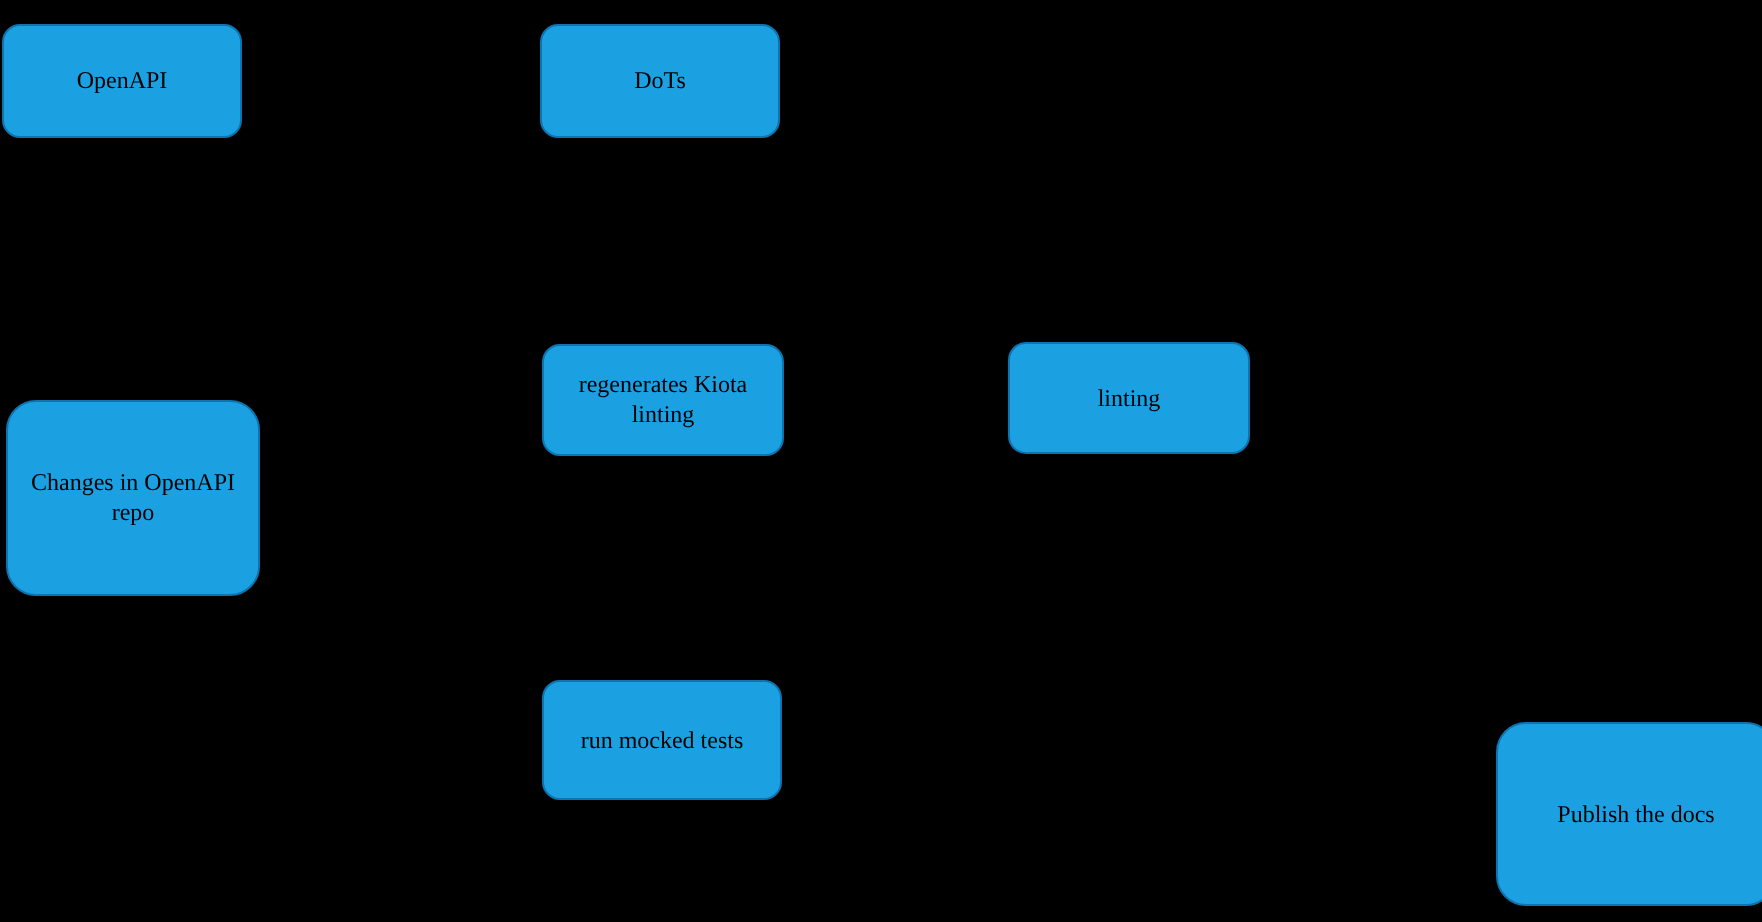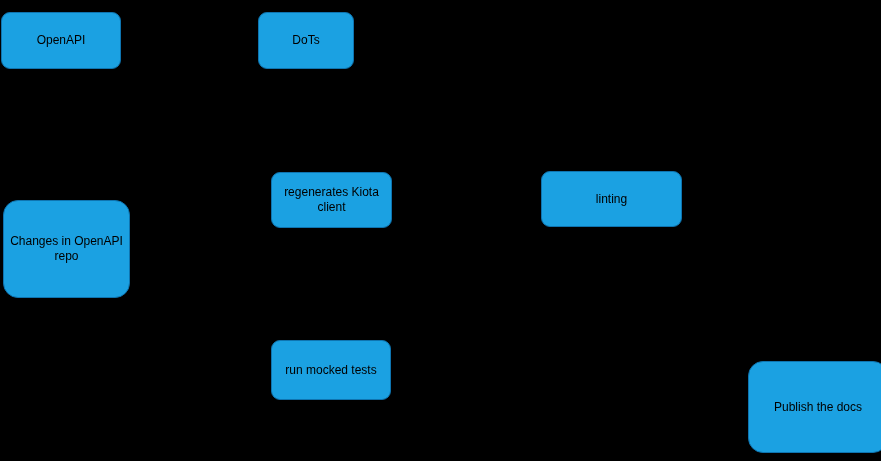--- a/index.html
+++ b/index.html
@@ -18,55 +18,56 @@
   .node {
     position: absolute;
     box-sizing: border-box;
     background: var(--node-fill, #1BA1E2);
     border: 1px solid var(--node-border, #0E74B0);
     display: flex;
     align-items: center;
     justify-content: center;
     text-align: center;
     padding: 12px 4px;
+    font-family: Liberation Serif, serif;
   }
   .node .label {
     color: var(--text, #000000);
     font-size: 12px;
     line-height: 1.25;
   }
   .r-small { border-radius: 9px; }
   .r-large { border-radius: 15px; }
 
   
   #n-openapi  { left: 1px;   top: 12px;  width: 120px; height: 57px; }
-  #n-dots     { left: 258px; top: 12px;  width: 96px; height: 57px; }
+  #n-dots     { left: 270px; top: 12px;  width: 120px; height: 57px; }
   #n-regen    { left: 271px; top: 172px; width: 121px; height: 56px; }
-  #n-linting  { left: 541px; top: 171px; width: 141px; height: 56px; }
+  #n-linting  { left: 504px; top: 171px; width: 121px; height: 56px; }
   #n-changes  { left: 3px;   top: 200px; width: 127px; height: 98px; }
   #n-mocked   { left: 271px; top: 340px; width: 120px; height: 60px; }
   #n-merge    { left: 519px; top: 340px; width: 121px; height: 60px; }
   #n-npm      { left: 748px; top: 222px; width: 130px; height: 96px; }
   #n-docs     { left: 748px; top: 361px; width: 140px; height: 92px; }
 </style>
 </head>
 <body>
 
 <div class="canvas">
 
   <div class="node r-small" id="n-openapi">
     <span class="label">OpenAPI</span>
   </div>
 
   <div class="node r-small" id="n-dots">
     <span class="label">DoTs</span>
   </div>
 
   <div class="node r-small" id="n-regen">
-    <span class="label">regenerates Kiota client</span>
+    <span class="label">regenerates Kiota linting</span>
   </div>
 
   <div class="node r-small" id="n-linting">
     <span class="label">linting</span>
   </div>
 
   <div class="node r-large" id="n-changes">
     <span class="label">Changes in OpenAPI repo</span>
   </div>
 

